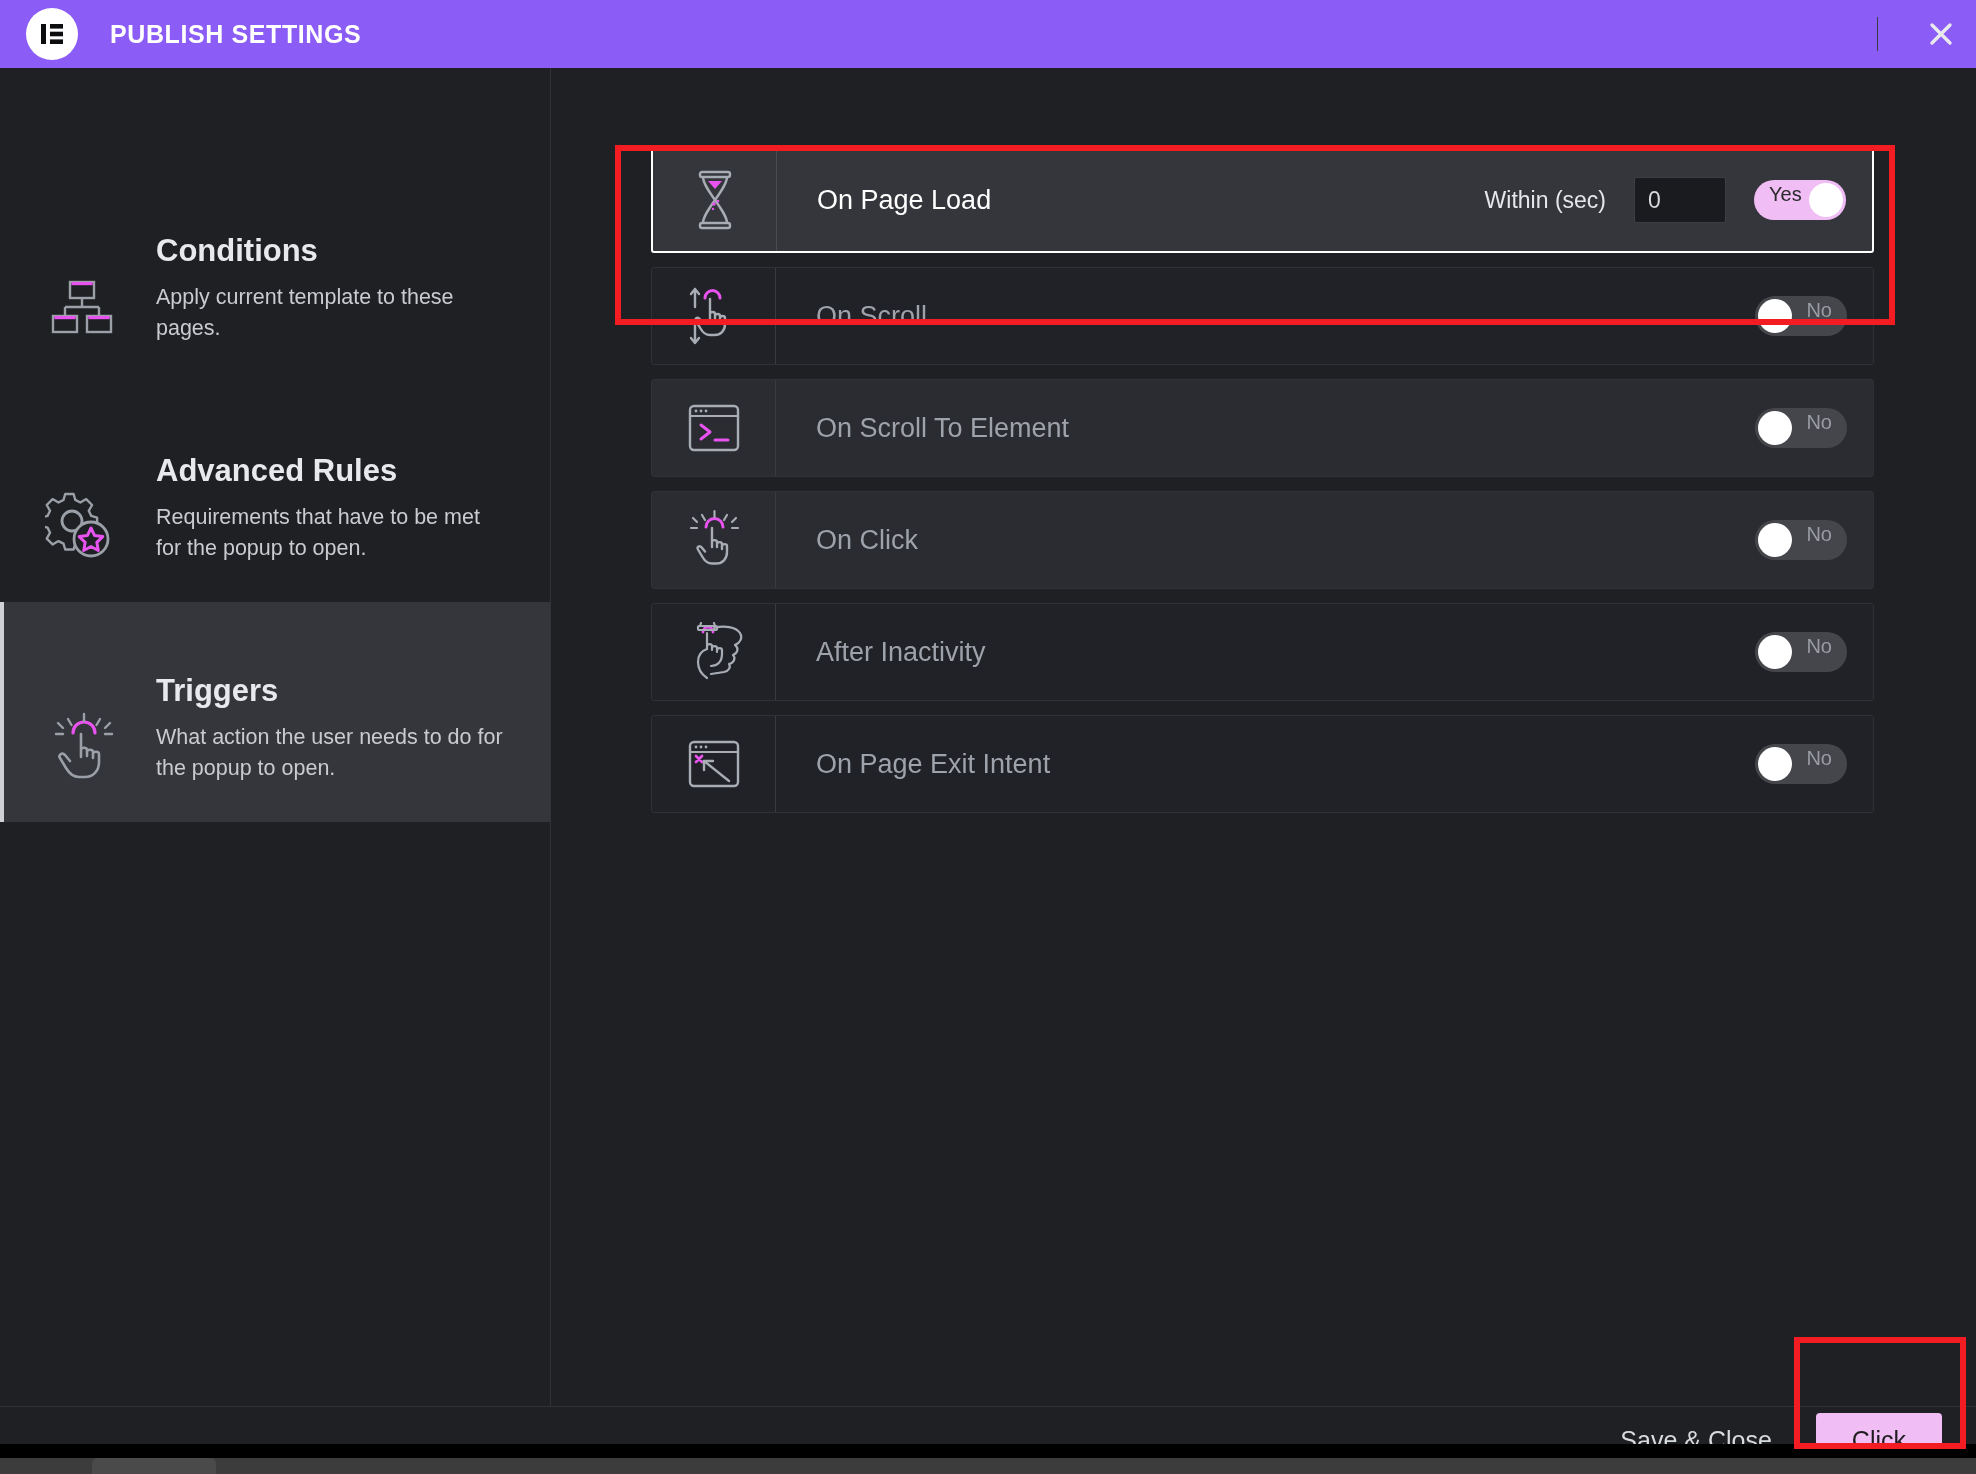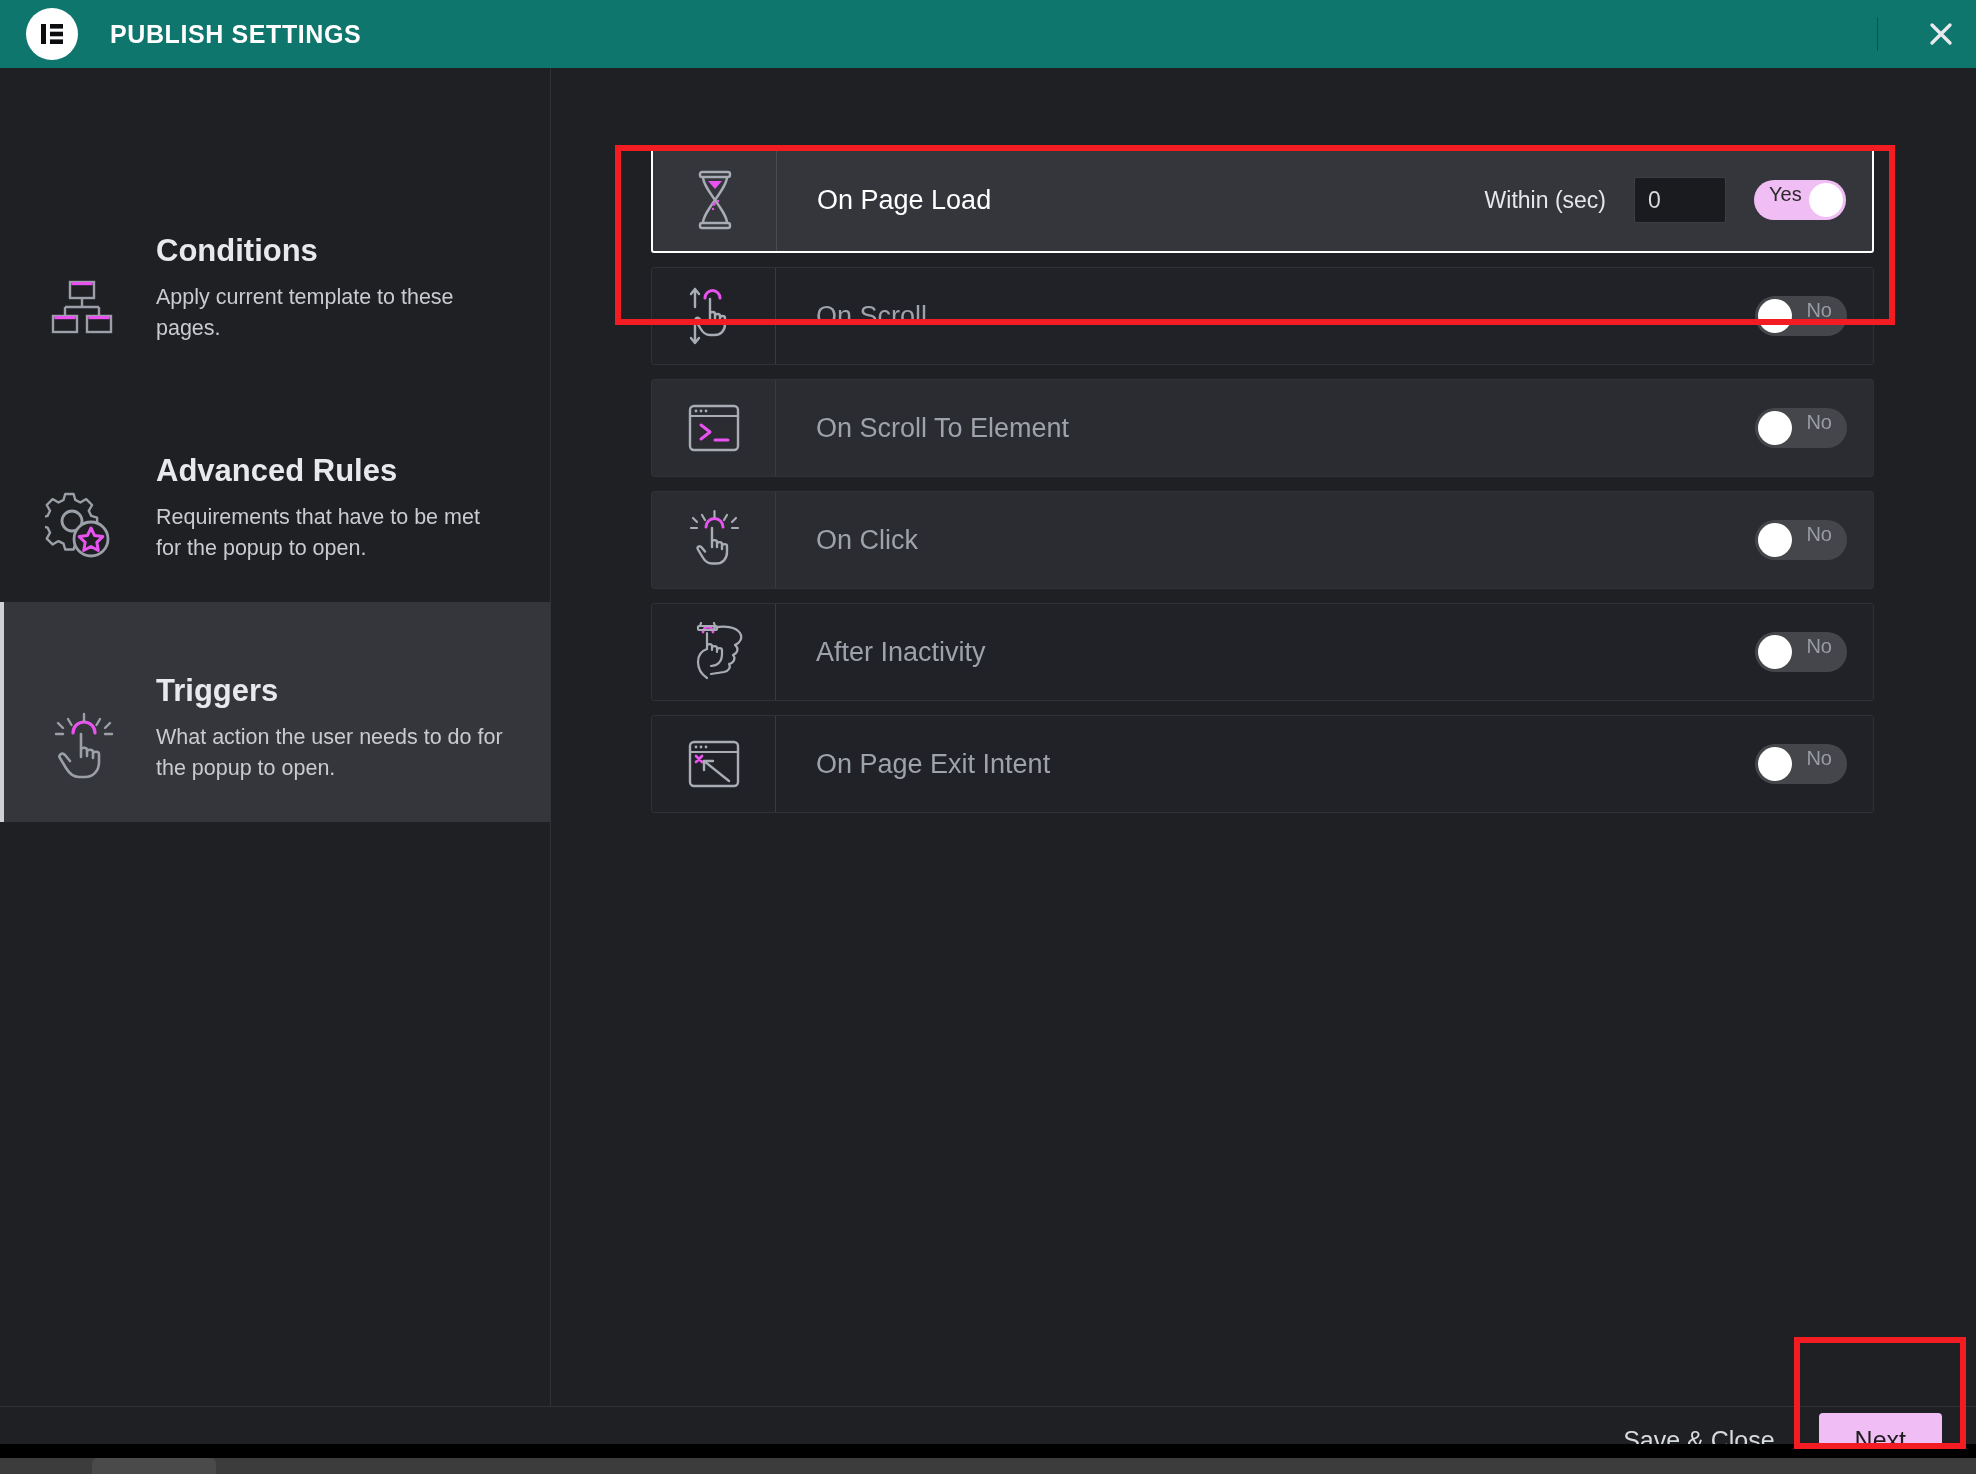--- a/index.html
+++ b/index.html
@@ -18,21 +18,21 @@
     height: 1474px;
     background: #1f2024;
   }
 
   
   .header {
     position: absolute;
     top: 0; left: 0;
     width: 1976px;
     height: 68px;
-    background: #0f766e;
+    background: #8b5cf6;
     display: flex;
     align-items: center;
     padding-left: 26px;
   }
   .logo-circle {
     width: 52px; height: 52px;
     border-radius: 50%;
     background: #ffffff;
     display: flex;
     align-items: center;
@@ -493,21 +493,21 @@
             </div>
           </div>
         </div>
 
       </div>
     </div>
   </div>
 
   <div class="footer">
     <div class="save-close">Save &amp; Close</div>
-    <button class="next-btn">Next</button>
+    <button class="next-btn">Click</button>
   </div>
 
   <div class="os-black"></div>
   <div class="os-bar">
     <div class="os-chip"></div>
   </div>
 
   <div class="anno" id="anno-trigger"></div>
   <div class="anno" id="anno-next"></div>
 

